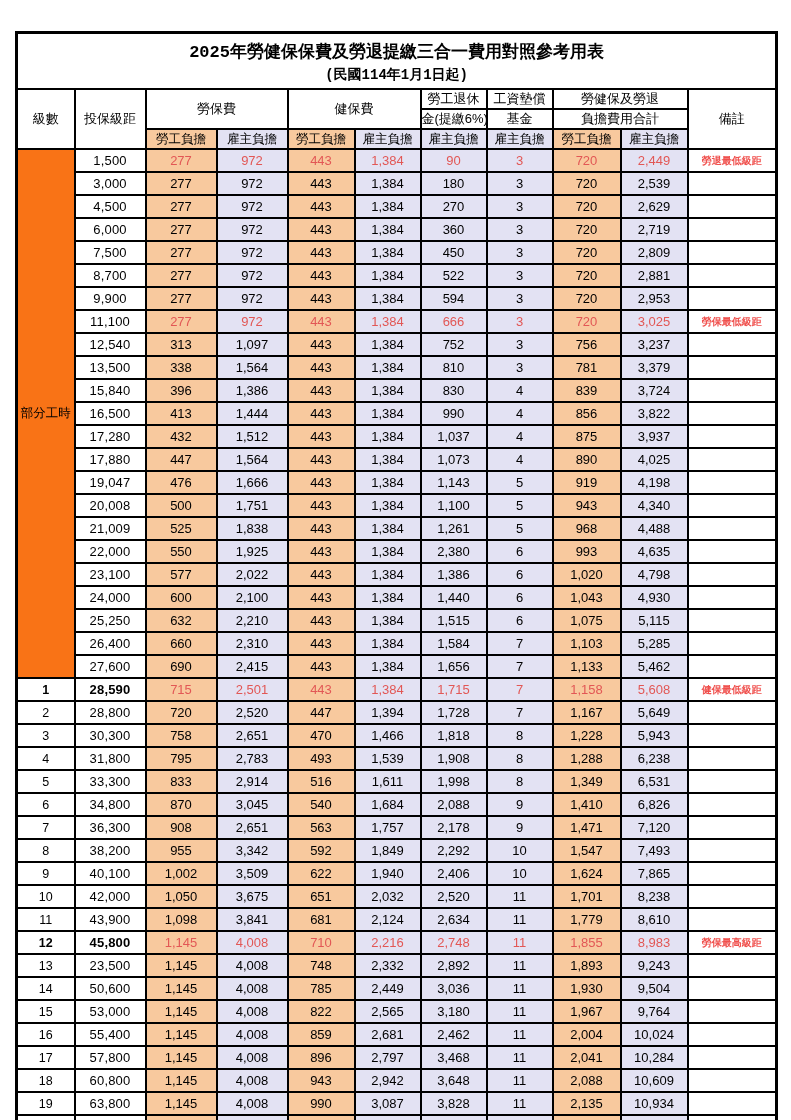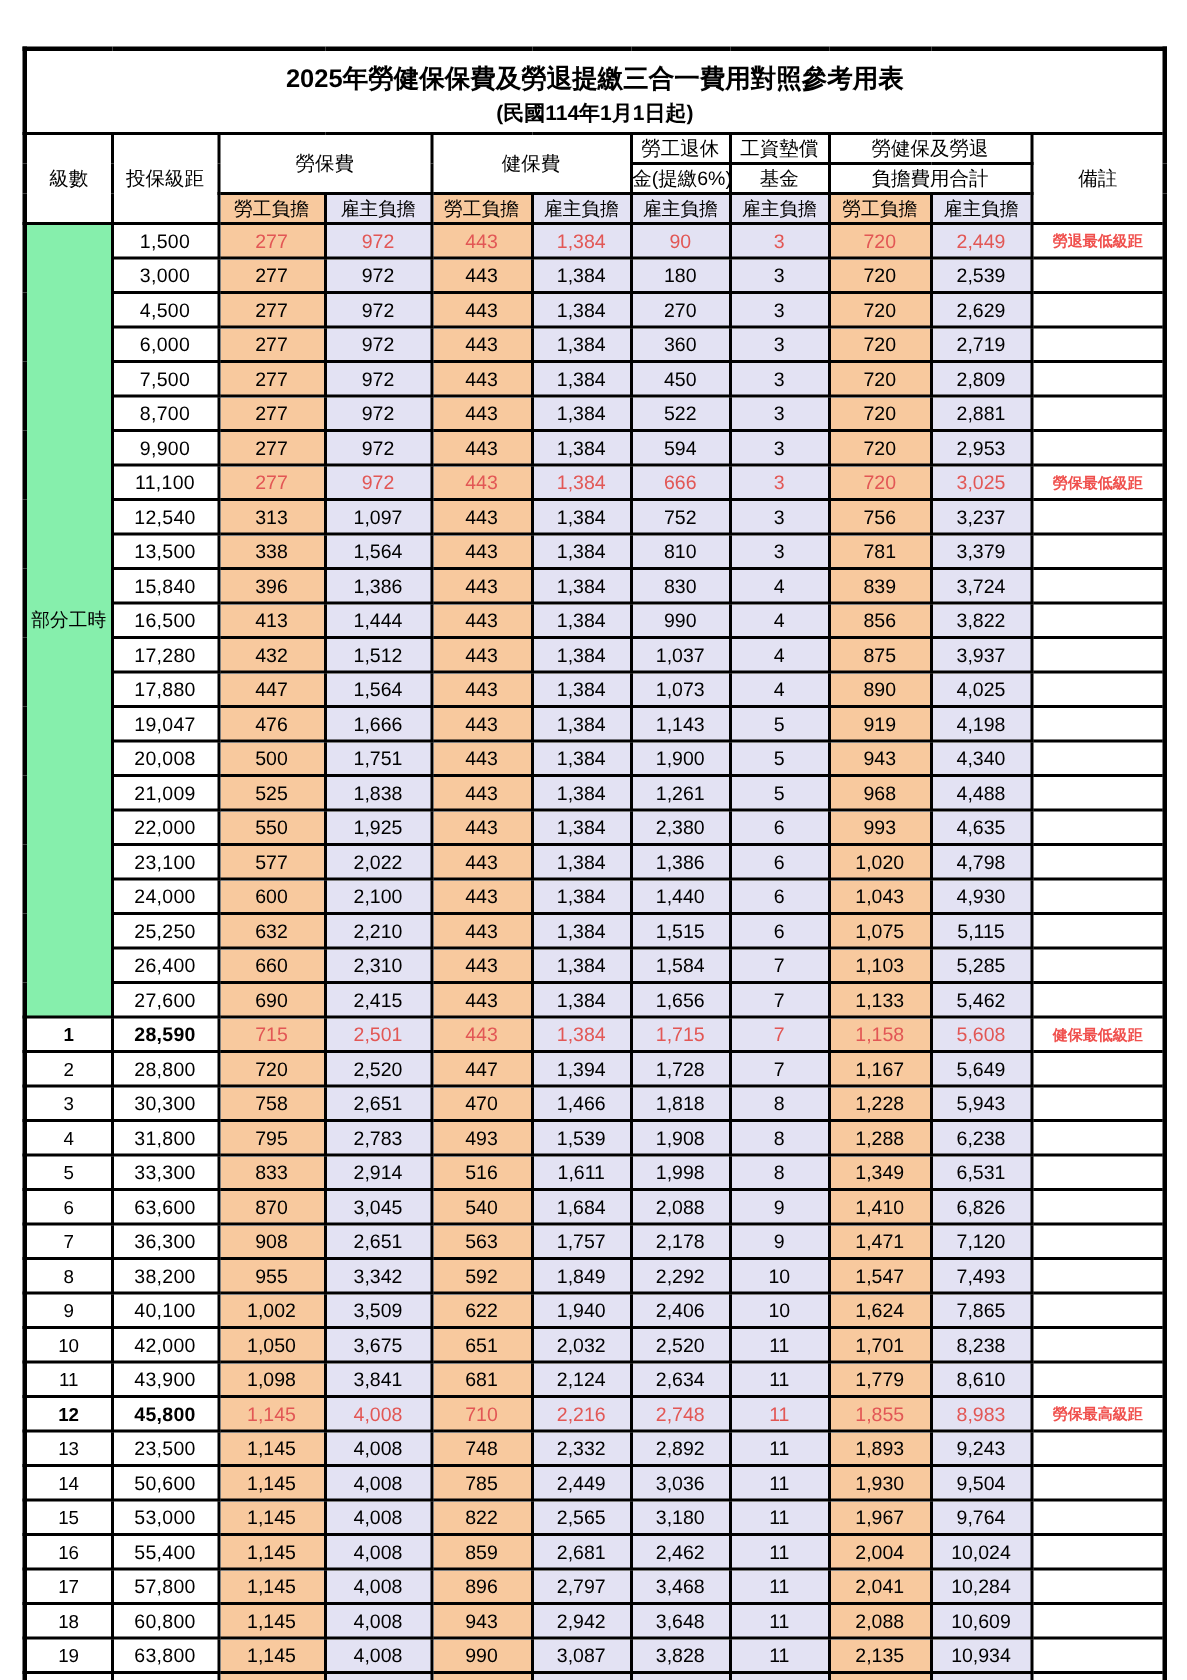--- a/index.html
+++ b/index.html
@@ -18,37 +18,37 @@
   }
   .sheet th, .sheet td {
     border: 2px solid #000;
     padding: 0;
     text-align: center;
     vertical-align: middle;
     overflow: hidden;
     white-space: nowrap;
   }
   
-  .title-cell { height: 54px; background: #fff; }
+  .title-cell { height: 54px; background: #fff; font-family: Liberation Mono, monospace; }
   .title-main { font-size: 17px; font-weight: bold; line-height: 1.7; }
   .title-sub  { font-size: 14px; font-weight: bold; line-height: 1.1; }
   
   tr.h1 th, tr.h2 th { height: 17px; font-size: 13px; font-weight: normal; background: #fff; }
   tr.h3 th { height: 18px; font-size: 12.5px; font-weight: normal; }
   th.rspan { font-size: 13.5px; }
   th.emp, td.emp { background: #f8c99e; }
   th.er,  td.er  { background: #e3e2f3; }
   
   tbody td { height: 21px; font-size: 13px; background: #fff; }
   td.level   { font-size: 12.5px; }
   td.bracket { font-size: 13px; font-weight: 400; letter-spacing: 0.2px; }
   td.remark  { font-size: 10px; font-weight: bold; color: #f0504d; }
   tr.hl td.emp, tr.hl td.er { color: #e25755; }
   tr.embold td.level, tr.embold td.bracket { font-weight: bold; }
-  td.part-time { font-size: 12.5px; background: #86efac; }
+  td.part-time { font-size: 12.5px; background: #f97316; }
 </style>
 </head>
 <body>
 
 <div class="page">
   <table class="sheet">
     <colgroup>
       <col style="width:58px">
         <col style="width:71px">
       <col style="width:71px">
@@ -275,21 +275,21 @@
           <td class="emp">919</td>
           <td class="er">4,198</td>
           <td class="remark"></td>
         </tr>
         <tr>
           <td class="bracket">20,008</td>
           <td class="emp">500</td>
           <td class="er">1,751</td>
           <td class="emp">443</td>
           <td class="er">1,384</td>
-          <td class="er">1,900</td>
+          <td class="er">1,100</td>
           <td class="er">5</td>
           <td class="emp">943</td>
           <td class="er">4,340</td>
           <td class="remark"></td>
         </tr>
         <tr>
           <td class="bracket">21,009</td>
           <td class="emp">525</td>
           <td class="er">1,838</td>
           <td class="emp">443</td>
@@ -432,21 +432,21 @@
           <td class="emp">516</td>
           <td class="er">1,611</td>
           <td class="er">1,998</td>
           <td class="er">8</td>
           <td class="emp">1,349</td>
           <td class="er">6,531</td>
           <td class="remark"></td>
         </tr>
         <tr>
           <td class="level">6</td>
-          <td class="bracket">63,600</td>
+          <td class="bracket">34,800</td>
           <td class="emp">870</td>
           <td class="er">3,045</td>
           <td class="emp">540</td>
           <td class="er">1,684</td>
           <td class="er">2,088</td>
           <td class="er">9</td>
           <td class="emp">1,410</td>
           <td class="er">6,826</td>
           <td class="remark"></td>
         </tr>

